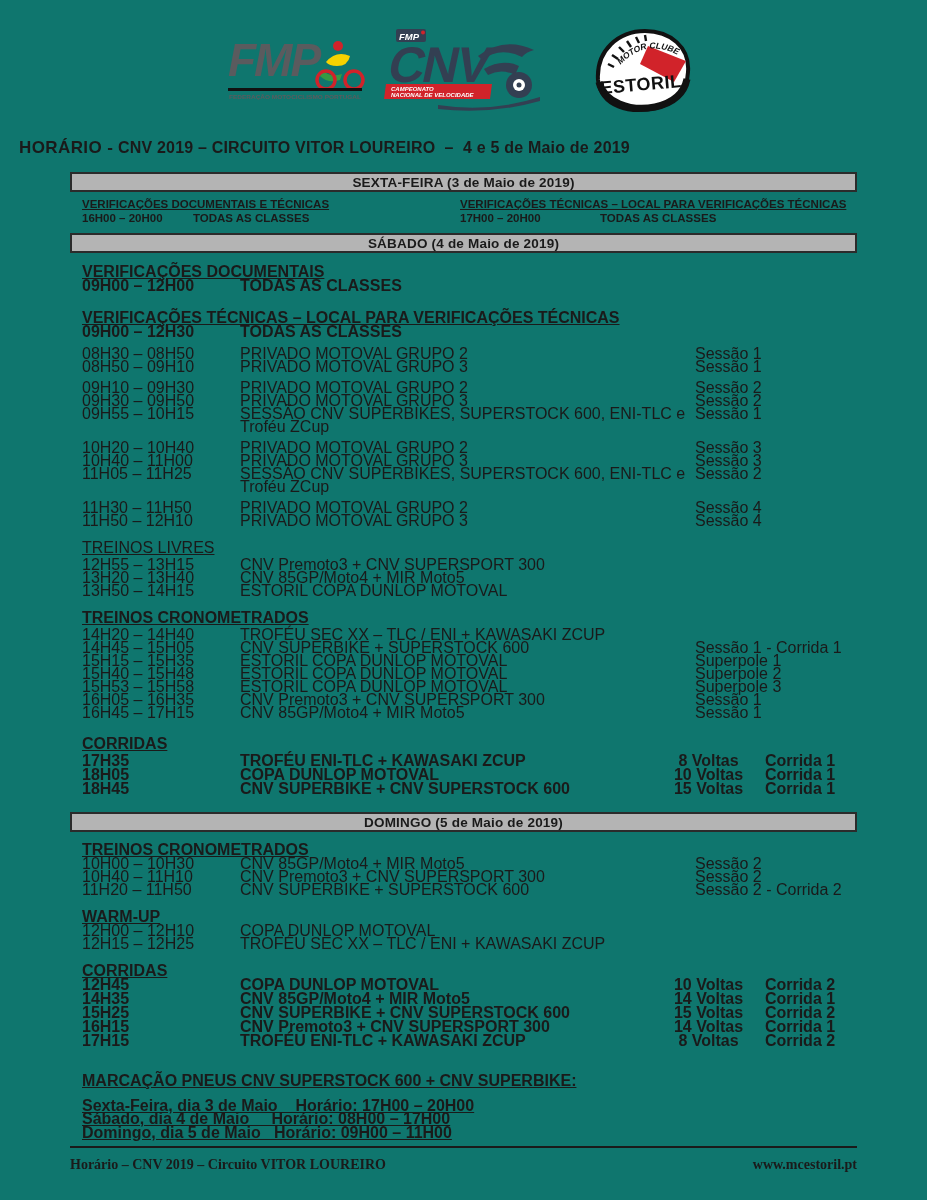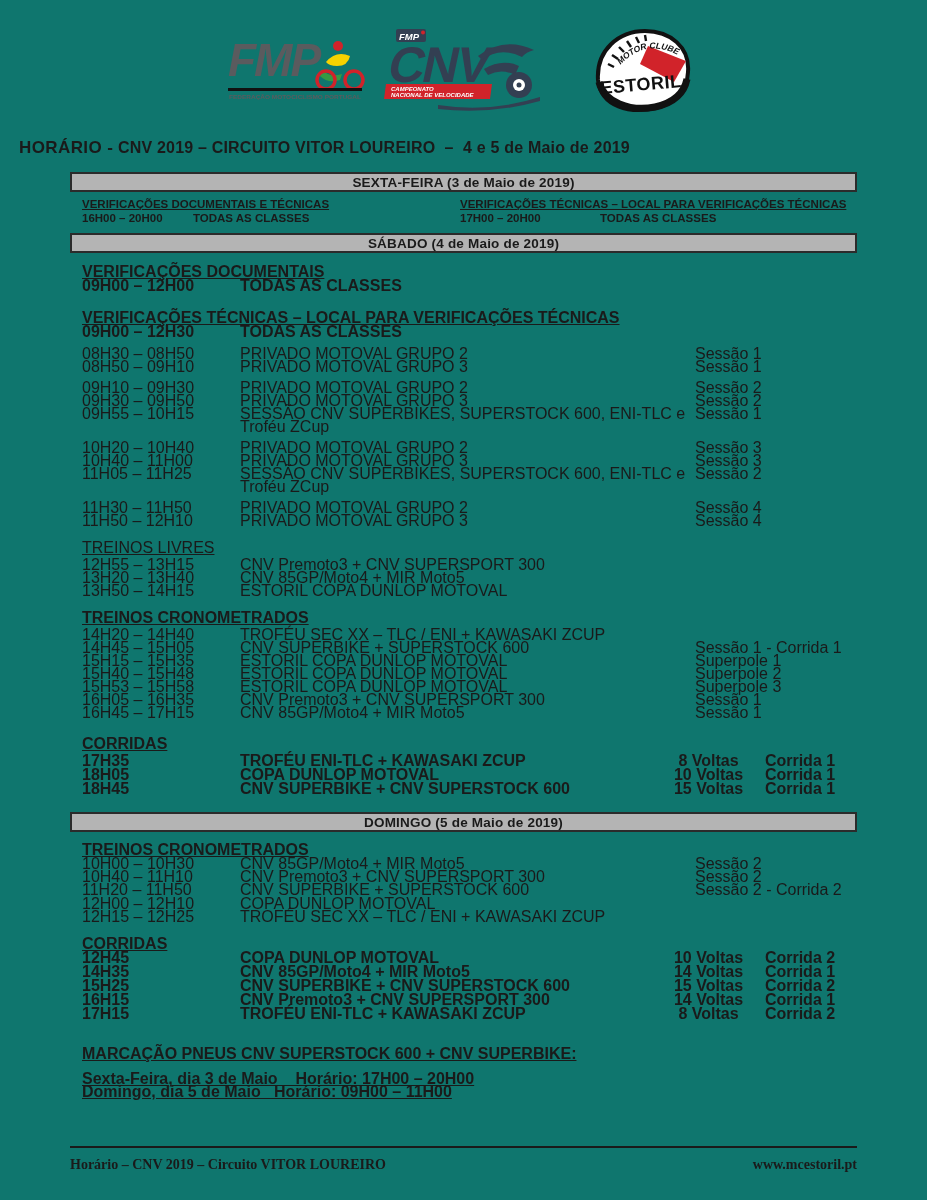--- a/index.html
+++ b/index.html
@@ -333,20 +333,21 @@
             <span class="c-sess">Sessão 2</span>
           </div>
 
           <div class="row">
             <span class="c-time">11H20 – 11H50</span>
             <span class="c-desc">CNV SUPERBIKE + SUPERSTOCK 600</span>
             <span class="c-sess">Sessão 2 - Corrida 2</span>
           </div>
         </div>
 
+      <div class="sec-head u">WARM-UP</div>
       <div class="sched after-head-sm">
 
           <div class="row">
             <span class="c-time">12H00 – 12H10</span>
             <span class="c-desc">COPA DUNLOP MOTOVAL</span>
             <span class="c-sess"></span>
           </div>
 
           <div class="row">
             <span class="c-time">12H15 – 12H25</span>
@@ -393,20 +394,21 @@
             <span class="c-race">Corrida 2</span>
           </div>
         </div>
 
       <div class="tyres">
         <div class="ty-head u">MARCAÇÃO PNEUS CNV SUPERSTOCK 600 + CNV SUPERBIKE:</div>
         <div class="ty-lines">
 
             <div class="ty-line u">Sexta-Feira, dia 3 de Maio    Horário: 17H00 – 20H00</div>
 
+            <div class="ty-line u">Sábado, dia 4 de Maio     Horário: 08H00 – 17H00</div>
 
             <div class="ty-line u">Domingo, dia 5 de Maio   Horário: 09H00 – 11H00</div>
           </div>
       </div>
     </div>
   </div>
 
   <div class="footer">
     <span>Horário – CNV 2019 – Circuito VITOR LOUREIRO</span>
     <span>www.mcestoril.pt</span>

